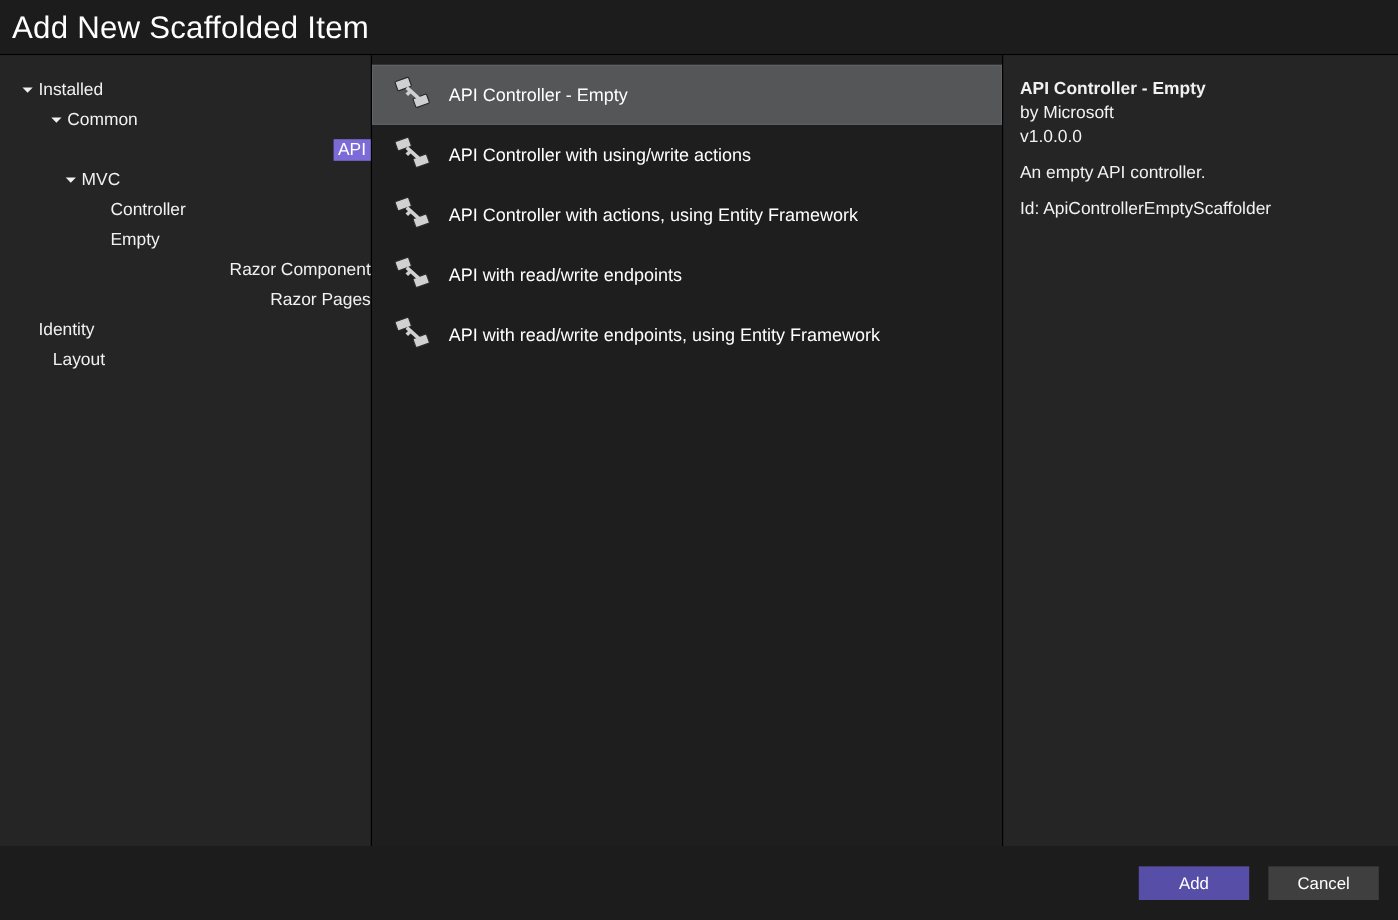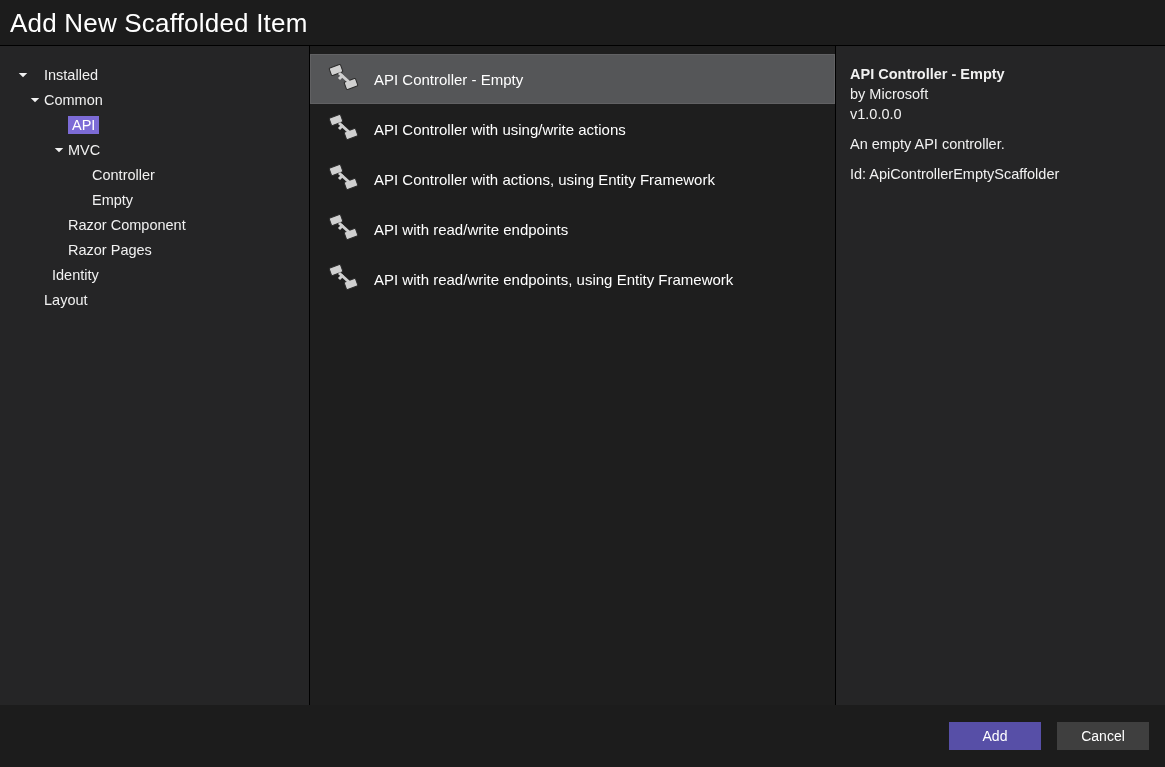--- a/index.html
+++ b/index.html
@@ -54,24 +54,24 @@
     width: 0; height: 0;
     display: inline-block;
     margin-right: 6px;
     border-style: solid;
     border-width: 6px 0 0 6px;
     border-color: transparent transparent transparent #f1f1f1;
     transform: rotate(-45deg);
     position: relative;
     top: -2px;
   }
-  .ind0 { padding-left: 20px; gap: 12px; }
-  .ind1 { padding-left: 32px; }
+  .ind0 { padding-left: 20px; }
+  .ind1 { padding-left: 44px; }
   .ind2 { padding-left: 56px; }
-  .ind3 { padding-left: 68px; }
+  .ind3 { padding-left: 68px; justify-content: flex-end; }
   .ind4 { padding-left: 92px; }
   .sel-label {
     background: #7c6bd6;
     color: #ffffff;
     padding: 1px 4px;
   }
   
   .list {
     flex: 1;
     background: #1e1e1e;
@@ -178,21 +178,21 @@
       </div>
 
       <div class="treerow ind3">
         <span>Razor Component</span>
       </div>
 
       <div class="treerow ind3">
         <span>Razor Pages</span>
       </div>
 
-      <div class="treerow" style="padding-left:52px">
+      <div class="treerow" style="padding-left:32px">
         <span>Identity</span>
       </div>
 
       <div class="treerow" style="padding-left:44px">
         <span>Layout</span>
       </div>
     </div>
 
     <div class="list">
 

